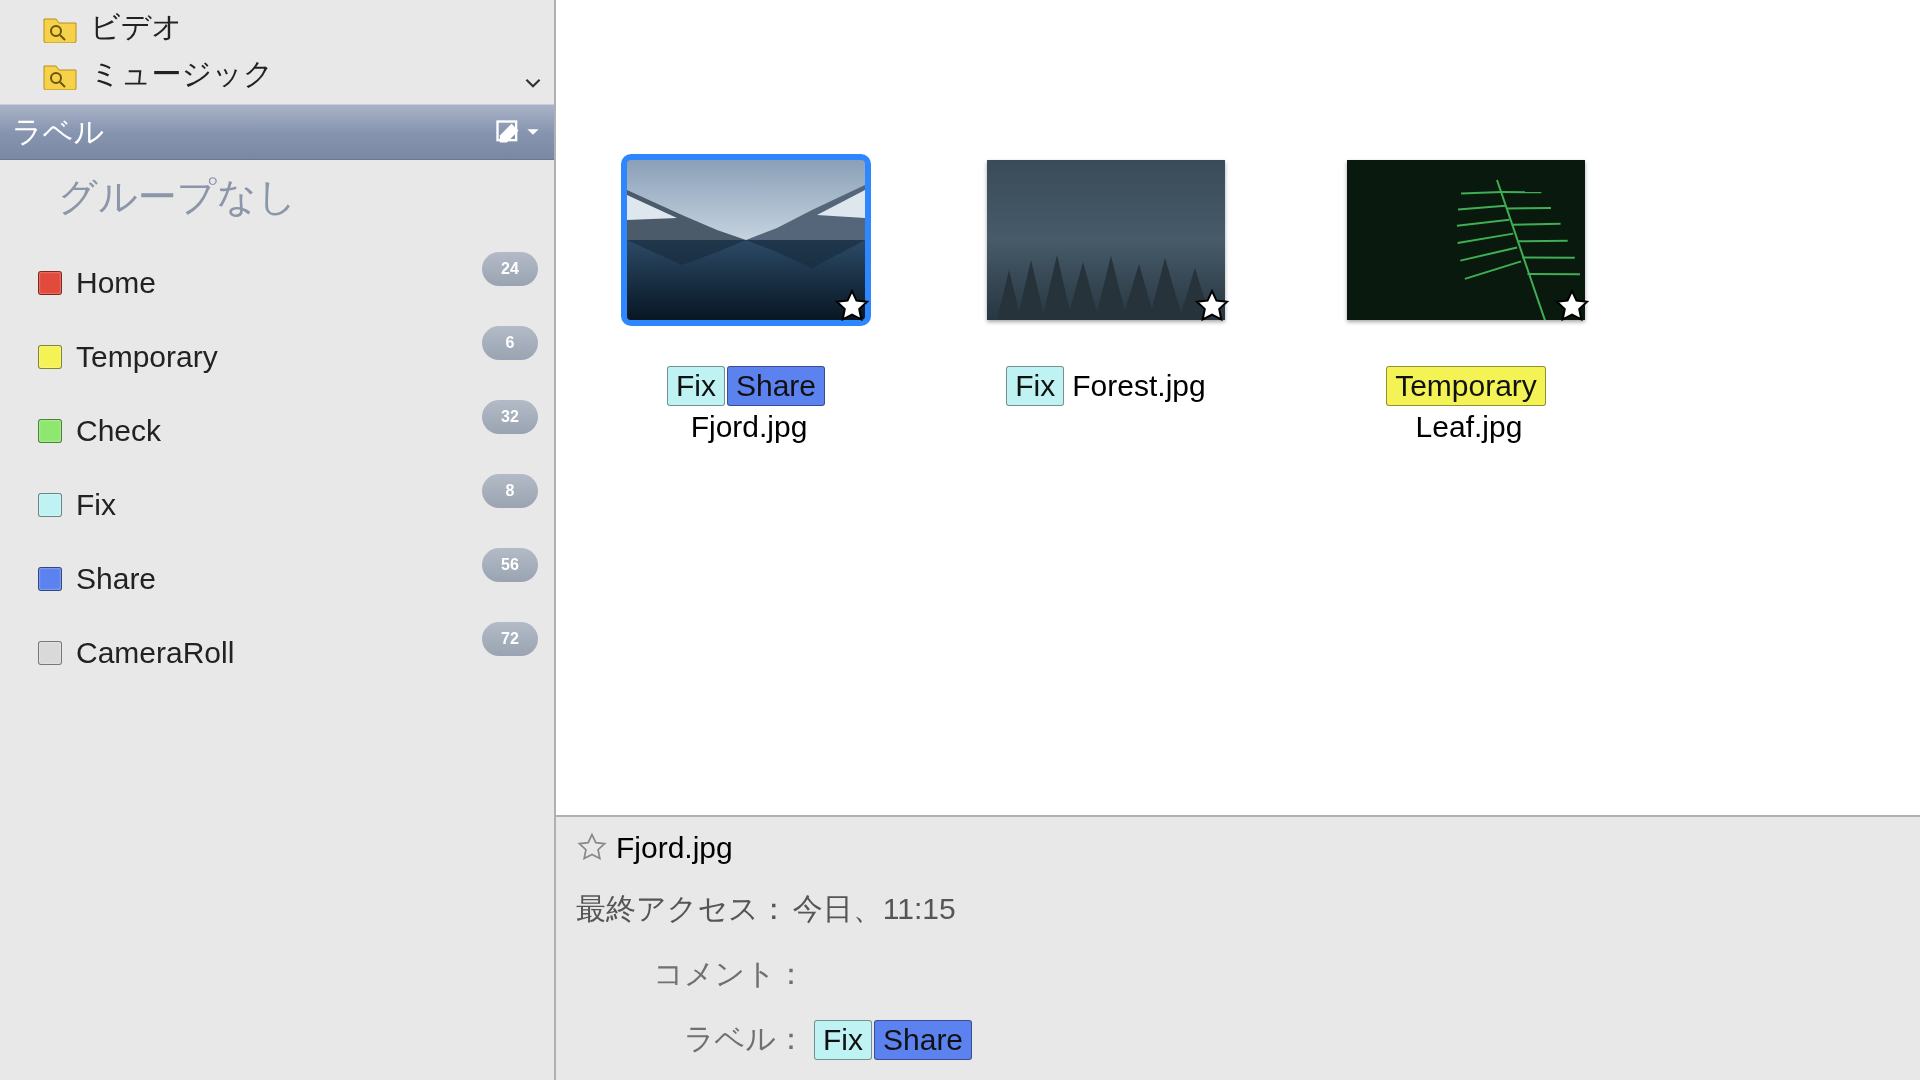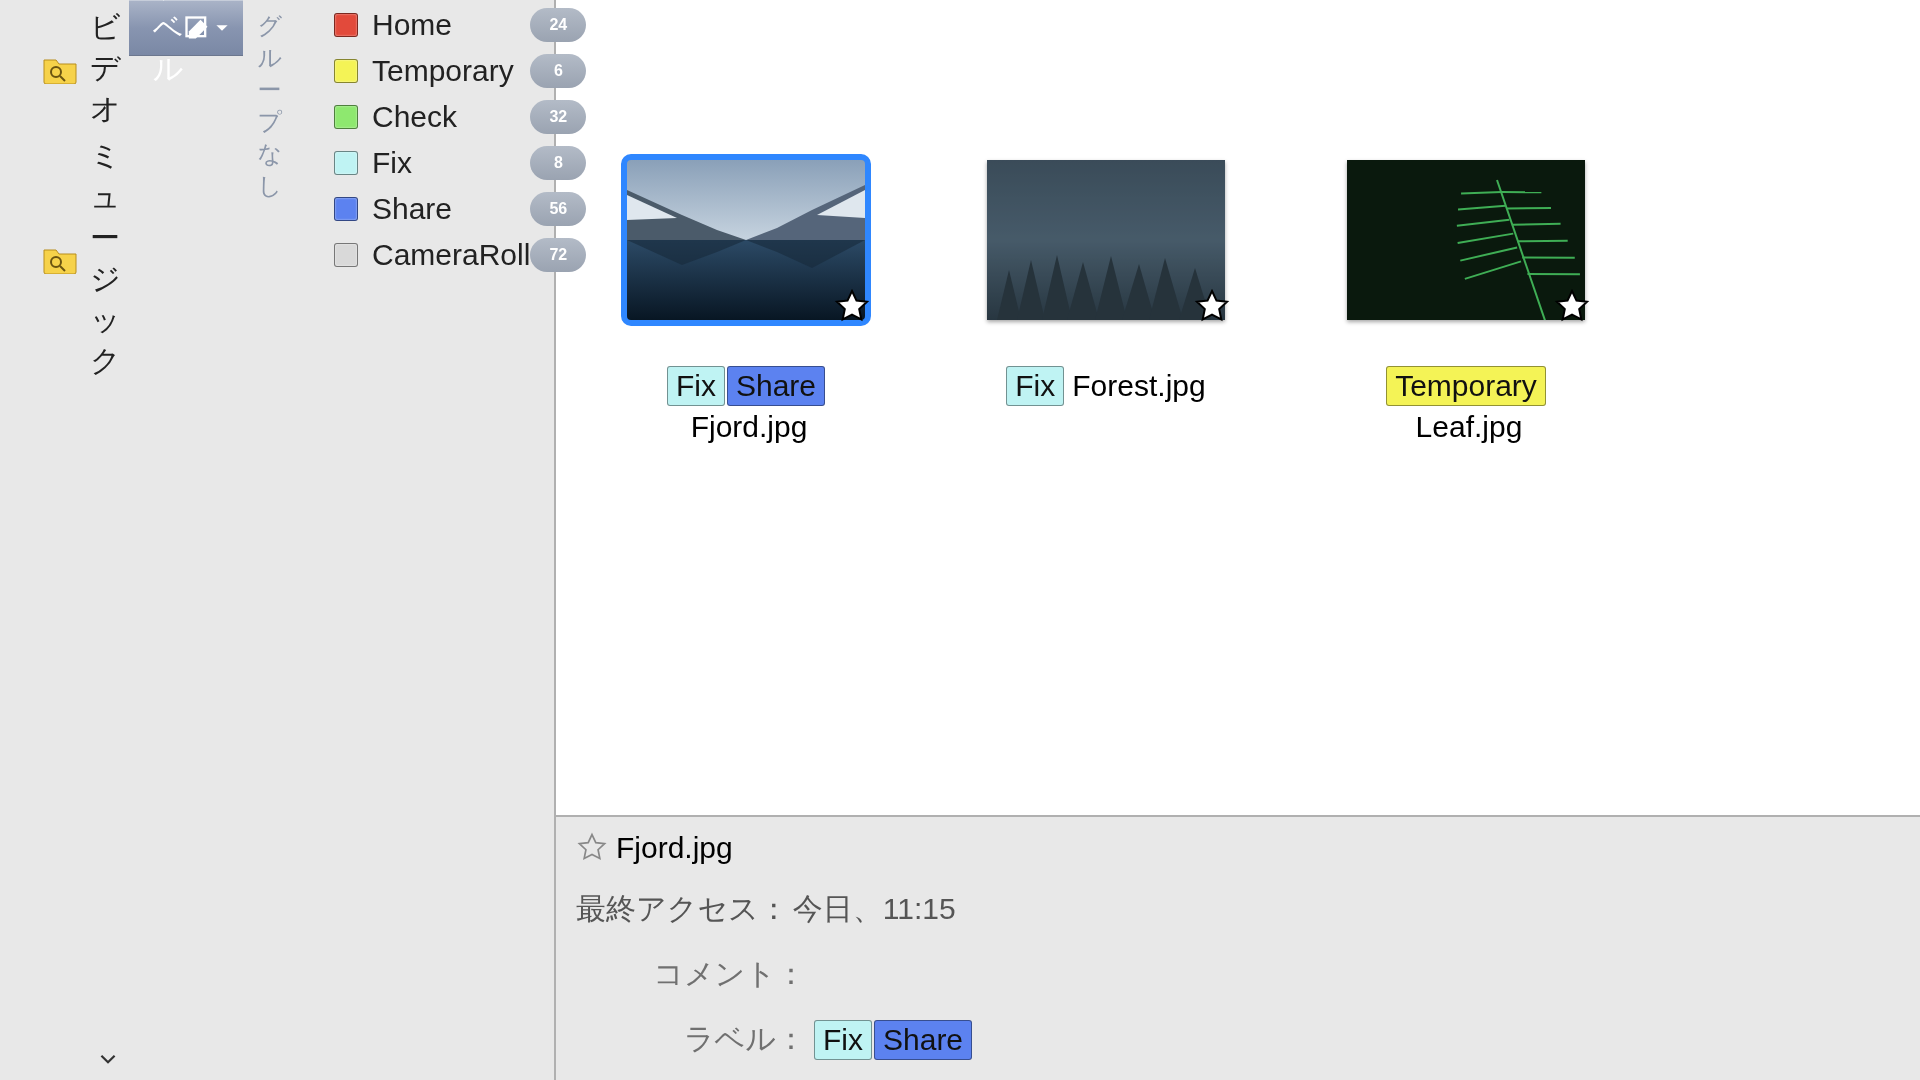--- a/index.html
+++ b/index.html
@@ -13,21 +13,21 @@
     display: flex;
   }
 
   
   .sidebar {
     width: 556px;
     height: 100%;
     background: #e8e8e8;
     border-right: 2px solid #b0b0b0;
     display: flex;
-    flex-direction: row;
+    flex-direction: column;
     position: relative;
   }
   .folder-tree {
     padding: 4px 0 6px 0;
     position: relative;
   }
   .folder-row {
     display: flex;
     align-items: center;
     padding: 3px 8px 3px 42px;
@@ -59,54 +59,56 @@
 
   
   .label-header {
     height: 56px;
     background: linear-gradient(#a9b3c7, #8895b0, #7a88a5);
     border-top: 1px solid #c6cdda;
     border-bottom: 1px solid #6c778e;
     display: flex;
     align-items: center;
     justify-content: space-between;
-    padding: 0 14px 0 24px;
+    padding: 0 14px 0 12px;
     color: #fff;
     font-size: 30px;
   }
   .label-header-actions {
     display: flex;
     align-items: center;
     gap: 4px;
     color: #fff;
   }
   .label-header-actions svg { width: 28px; height: 28px; }
   .label-header-actions .dropdown-caret { width: 14px; height: 14px; }
 
   
   .group-head {
     padding: 10px 14px 6px 14px;
-    font-size: 24px;
+    font-size: 39px;
     color: #8b96a9;
+    margin-left: 44px;
   }
   .label-list {
     padding: 2px 12px 0 12px;
   }
   .label-row {
     display: flex;
     align-items: center;
     justify-content: space-between;
     padding: 6px 4px 6px 26px;
     font-size: 30px;
     color: #222;
   }
   .label-row-left {
     display: flex;
     align-items: center;
     gap: 14px;
+    margin-top: 28px;
   }
   .swatch {
     width: 24px;
     height: 24px;
     border: 1px solid rgba(0,0,0,.45);
     border-radius: 3px;
     box-shadow: inset 0 0 2px rgba(255,255,255,.7);
   }
   .count-badge {
     min-width: 56px;

